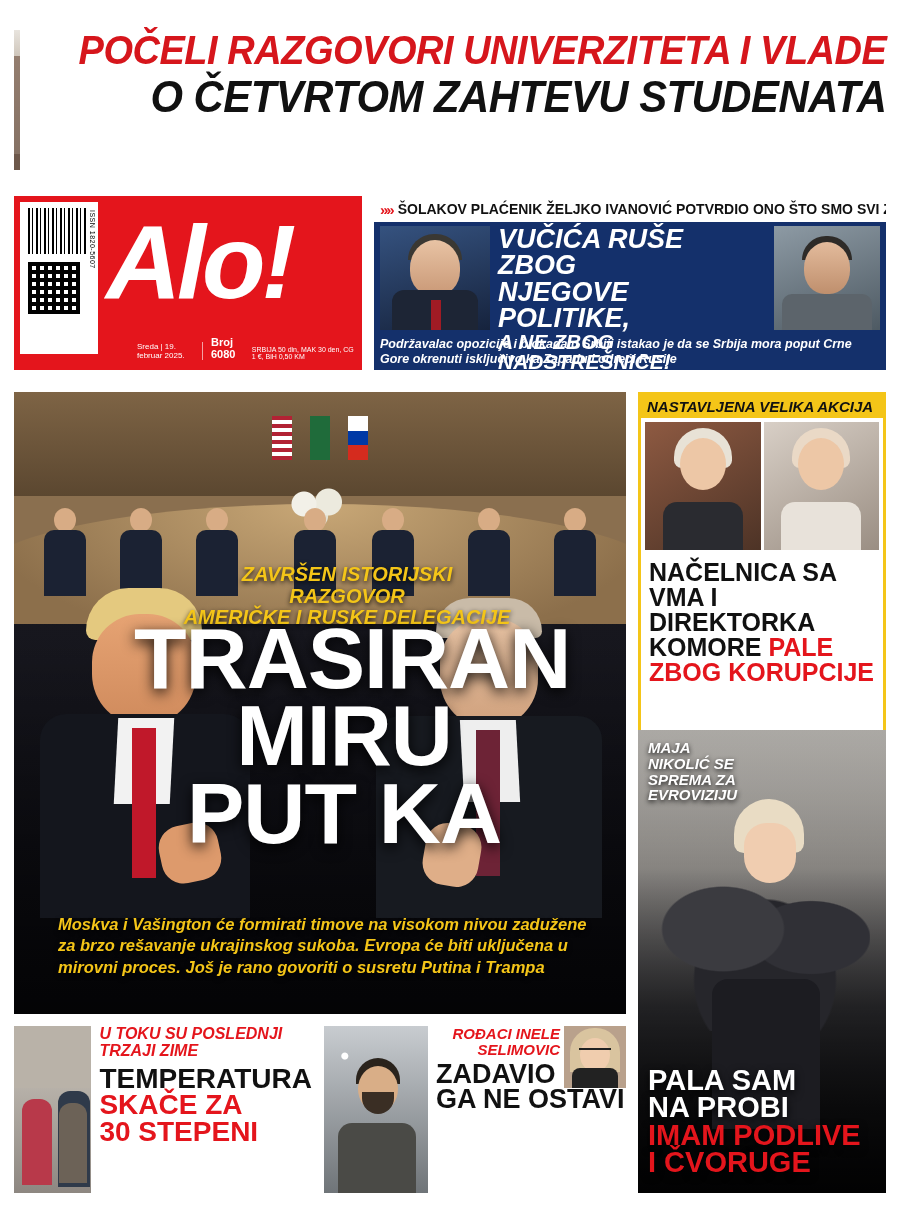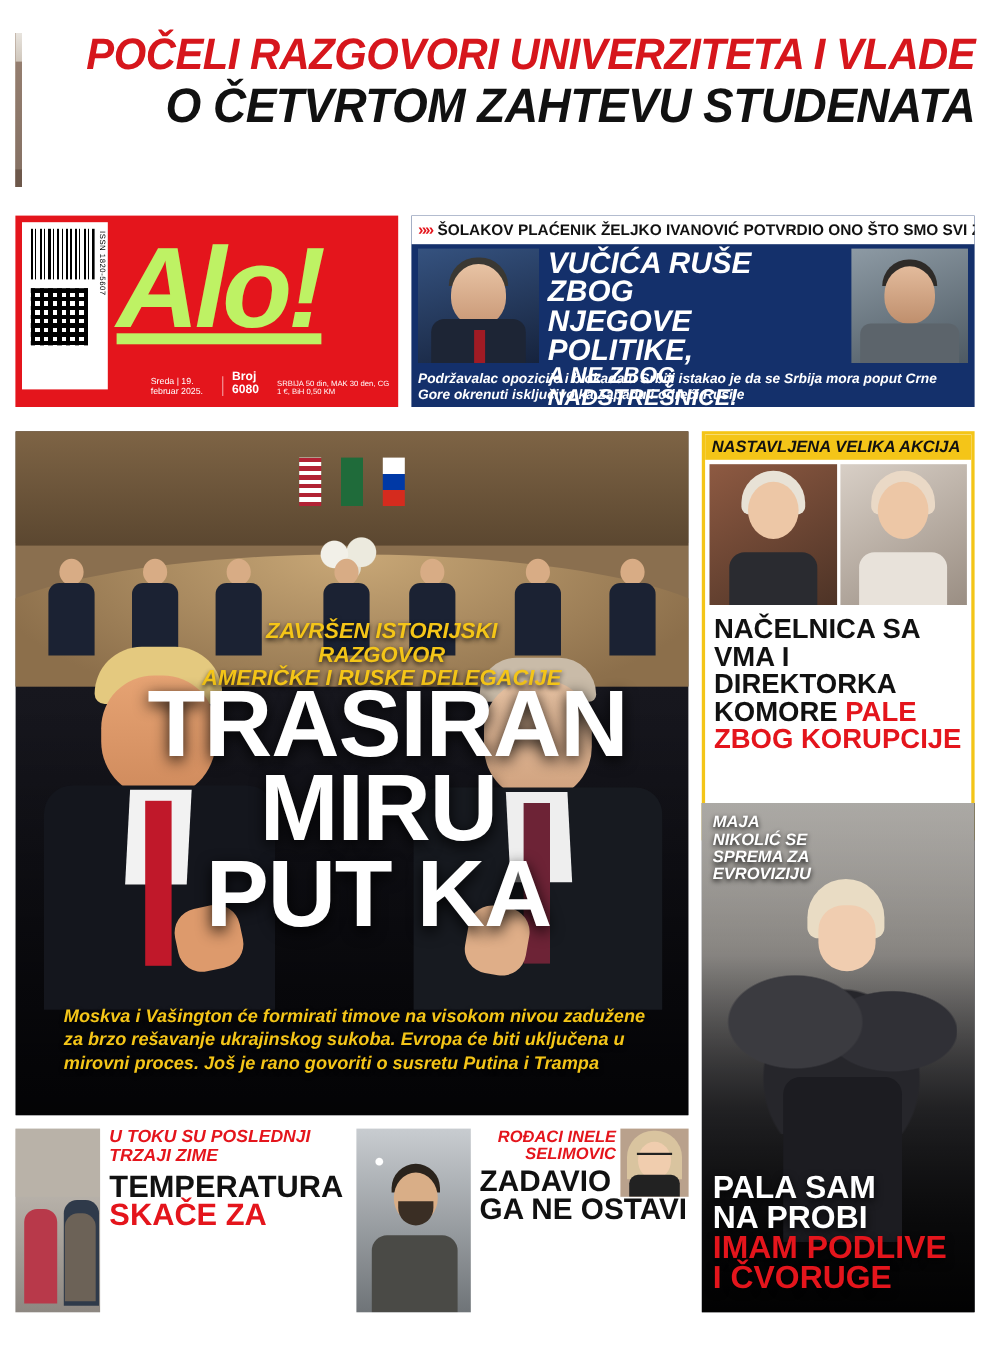--- a/index.html
+++ b/index.html
@@ -74,21 +74,21 @@
       repeating-linear-gradient(90deg,#000 0 4px,#fff 4px 8px);
     background-blend-mode: multiply;
   }
   .issn {
     position:absolute; left:62px; top:8px; width:14px; height:140px;
     writing-mode: vertical-rl; font-size:7px; color:#000; letter-spacing:0.5px;
   }
   .logo-text {
     position:absolute; left:92px; top:14px;
     font-size:104px; font-weight:bold; font-style:italic; letter-spacing:-4px;
-    line-height:1; color:#bef264;text-decoration:underline;
+    line-height:1; color:#ffffff;
   }
   .logo-meta {
     position:absolute; left:92px; bottom:10px; right:6px;
     font-size:9px; color:#fff; display:flex; gap:8px; align-items:flex-end;
     font-weight:bold;
   }
   .logo-meta .date { font-size:8px; font-weight:normal; border-right:1px solid rgba(255,255,255,.6); padding-right:6px;margin-left:31px;}
   .logo-meta .issue { font-size:11px; }
   .logo-meta .prices { font-size:7px; font-weight:normal; }
 
@@ -517,20 +517,21 @@
       <div class="p3"></div>
     </div>
     <div class="blw-text">
       <div class="blw-kicker">
         <div>U TOKU SU POSLEDNJI</div>
         <div>TRZAJI ZIME</div>
       </div>
       <div class="blw-head">
         <div>TEMPERATURA</div>
         <div class="red">SKAČE ZA</div>
+        <div class="red">30 STEPENI</div>
       </div>
     </div>
   </div>
 
   <div class="bl-crime">
     <div class="blc-photo">
       <div class="snow"></div>
       <div class="hair"></div>
       <div class="head"></div>
       <div class="beard"></div>

